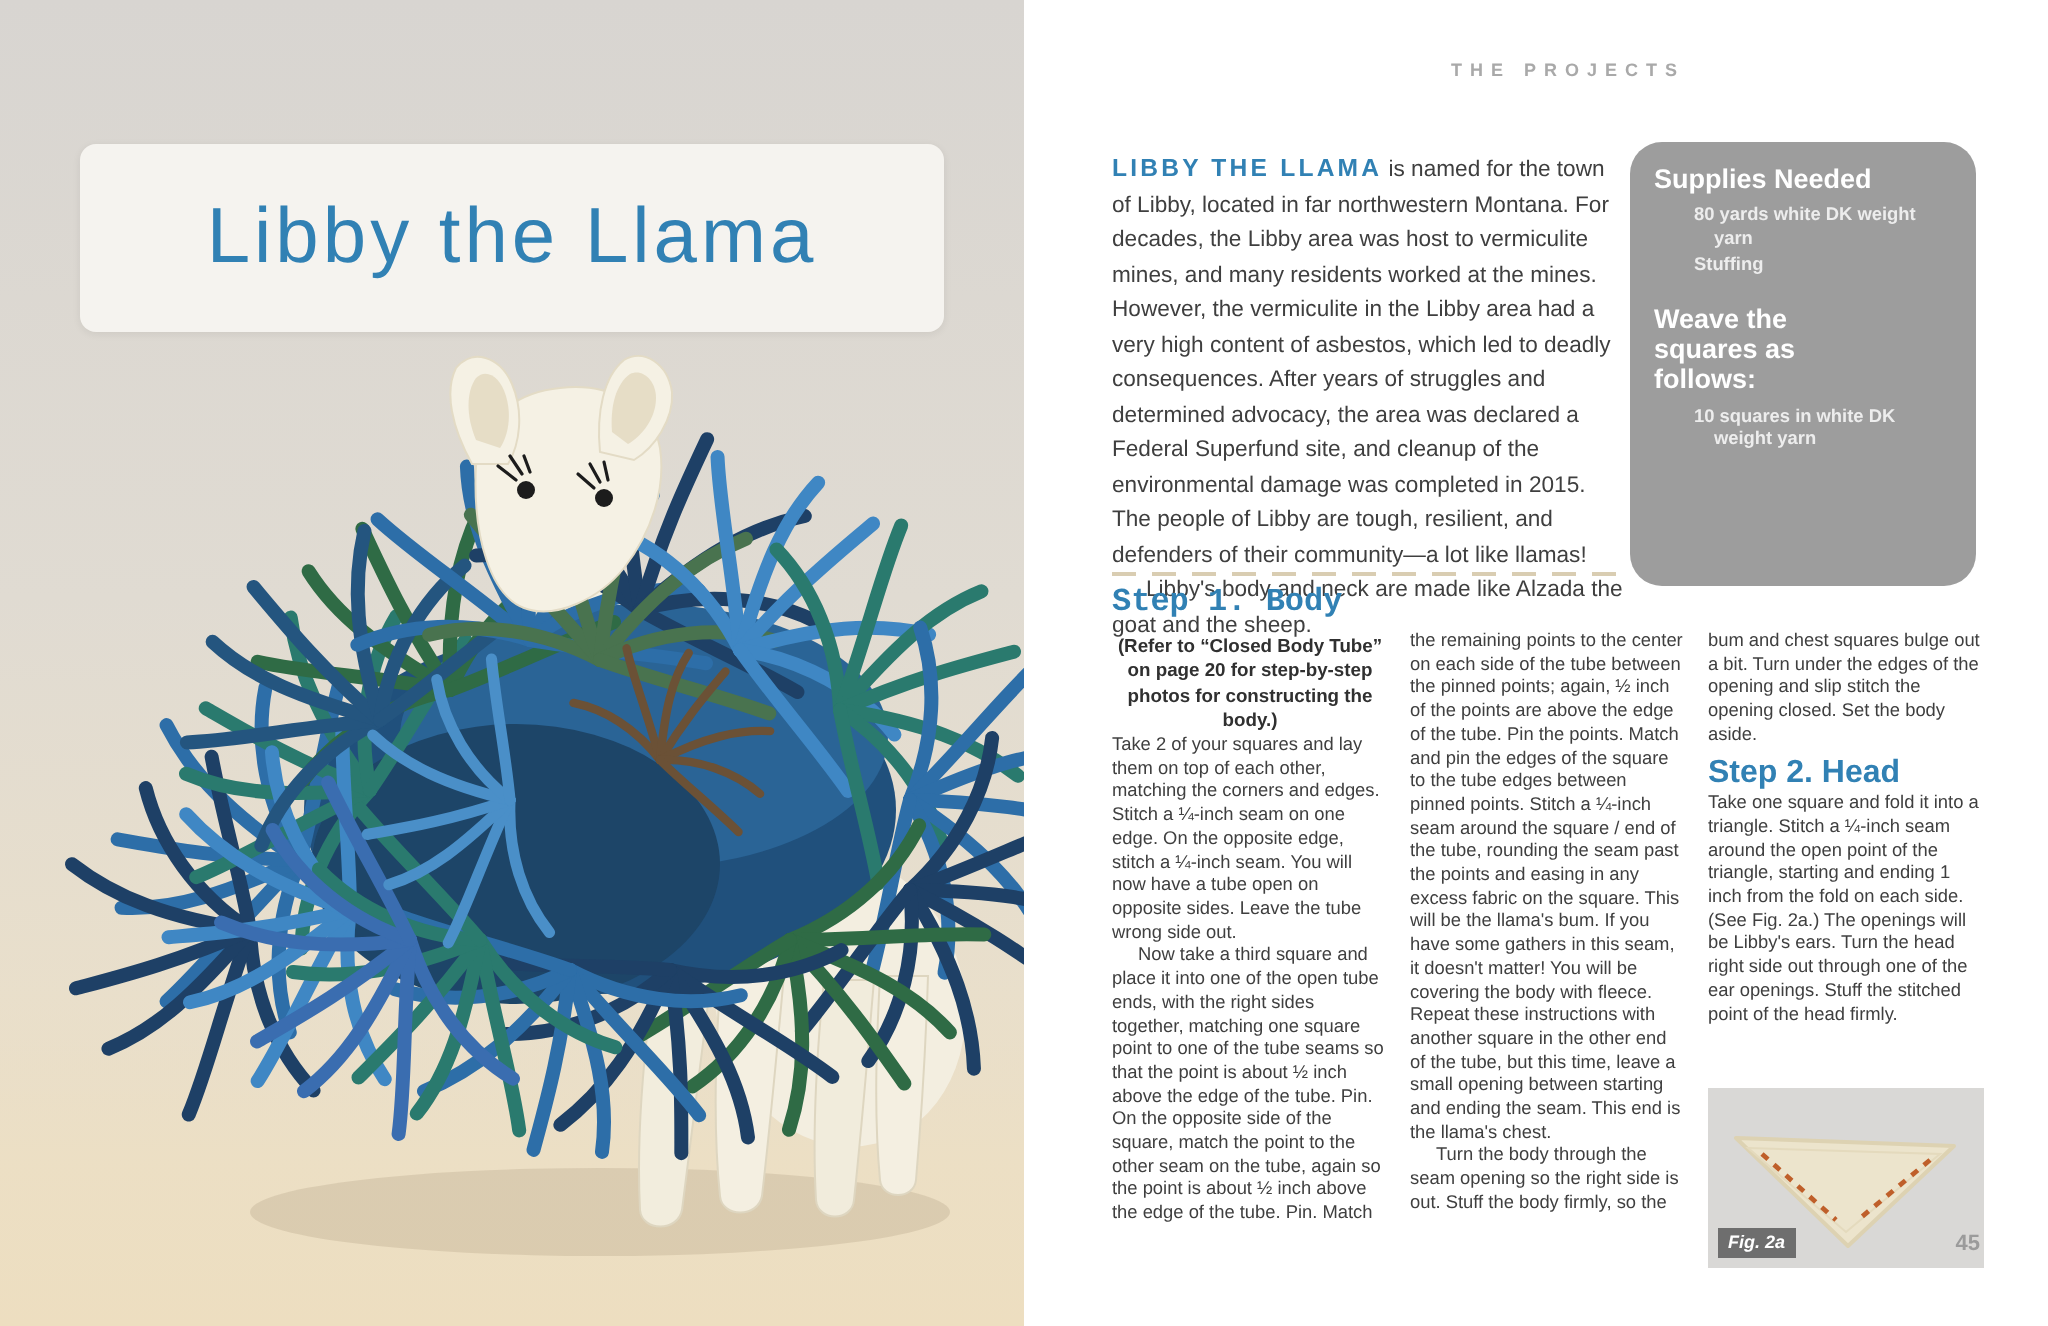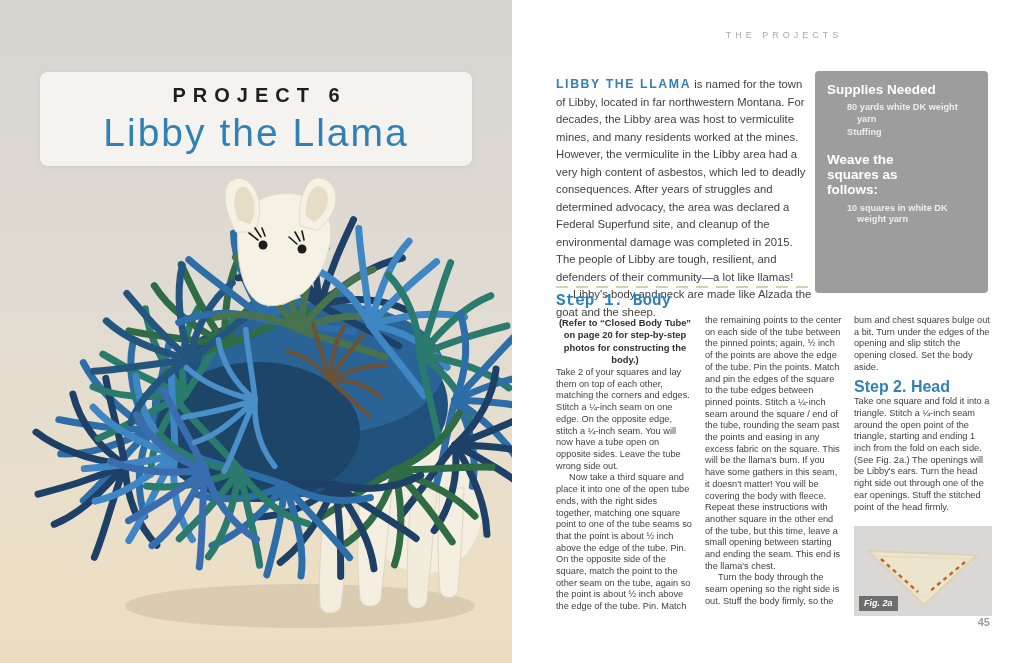--- a/index.html
+++ b/index.html
@@ -20,47 +20,47 @@
   .page-left svg{position:absolute;inset:0;}
   .title-card{position:absolute;left:40px;top:72px;width:432px;height:94px;
     background:#f5f3ef;border-radius:8px;box-shadow:0 1px 4px rgba(0,0,0,.07);
     display:flex;flex-direction:column;align-items:center;justify-content:center;gap:4px;}
   .title-kicker{font-size:20px;font-weight:bold;letter-spacing:7px;color:#1f1f1f;text-indent:7px;}
   .title-main{font-size:39px;color:var(--accent);letter-spacing:2px;font-weight:400;}
 
   
   .page-right{position:relative;width:512px;height:663px;background:#fff;}
   .running-head{position:absolute;top:30px;left:0;width:100%;text-align:center;
-    font-size:9px;font-weight:normal;letter-spacing:4px;color:var(--muted);padding-left:32px;}
+    font-size:9px;font-weight:bold;letter-spacing:4px;color:var(--muted);padding-left:32px;}
 
   .intro{position:absolute;left:44px;top:76px;width:258px;
     font-size:11.3px;line-height:17.5px;color:var(--text);}
   .intro-lead{color:var(--accent);font-weight:bold;font-size:12.3px;letter-spacing:1.6px;}
   .intro-p2{text-indent:17px;}
 
   .supplies{position:absolute;left:303px;top:71px;width:173px;min-height:222px;
-    background:var(--supplies-bg);border-radius:4px;padding:11px 11px 12px 12px;color:#fff;}
+    background:var(--supplies-bg);border-radius:16px;padding:11px 11px 12px 12px;color:#fff;}
   .supplies-title{font-size:13.5px;font-weight:bold;margin-bottom:5px;}
   .supply-item{font-size:9.2px;font-weight:bold;line-height:11.6px;color:#ededed;
     padding-left:10px;text-indent:-10px;margin-bottom:2px;margin-left:20px;}
   .supplies-sub{font-size:13.5px;font-weight:bold;line-height:15px;margin:13px 0 6px 0;width:120px;}
 
   .dash-rule{position:absolute;left:44px;top:286px;width:256px;height:2px;
     background:repeating-linear-gradient(90deg,var(--dash) 0 12px,transparent 12px 20px);}
 
   .cols{position:absolute;left:44px;top:296px;width:436px;display:flex;gap:11px;}
   .col{width:138px;font-size:9.2px;line-height:11.7px;color:var(--text);}
   .col-pad{padding-top:19px;}
   .step-head{font-size:16px;font-weight:bold;color:var(--accent);margin-bottom:9px;font-family:Liberation Mono, monospace;}
   .step-head2{font-size:16px;font-weight:bold;color:var(--accent);margin:7px 0 4px 0;}
   .note{font-weight:bold;color:#303030;line-height:12.6px;font-size:9.4px;margin-bottom:11px;text-align:center;}
   .col p{margin-bottom:0;}
   .p-indent{text-indent:13px;}
 
-  .figure{position:relative;width:122px;height:90px;margin-top:13px;background:#d9d8d6;}
+  .figure{position:relative;width:122px;height:90px;margin-top:31px;background:#d9d8d6;}
   .figure svg{position:absolute;inset:0;}
   .fig-label{position:absolute;left:5px;bottom:5px;background:#6e6e6e;color:#fff;
     font-style:italic;font-weight:bold;font-size:9px;padding:2px 5px;}
 
   .page-num{position:absolute;right:34px;top:616px;font-size:11px;font-weight:bold;color:#9b9b9b;}
 </style>
 </head>
 <body>
 
 <div class="spread">
@@ -128,21 +128,20 @@
       <path d="M238,220 C233,208 233,196 238,189 C243,184 250,188 253,198 C256,208 254,218 250,224 Z" fill="#e6ddc6"></path>
       <path d="M306,216 C305,203 308,192 315,187 C321,184 328,190 328,199 C328,209 321,218 314,222 Z" fill="#e6ddc6"></path>
 
       <circle cx="263" cy="245" r="4.5" fill="#1c1c1c"></circle>
       <circle cx="302" cy="249" r="4.5" fill="#1c1c1c"></circle>
       <path d="M258,240 L249,233 M261,237 L255,228 M265,236 L262,228" stroke="#1c1c1c" stroke-width="1.6" stroke-linecap="round" fill="none"></path>
       <path d="M297,244 L289,237 M300,241 L295,232 M304,240 L302,231" stroke="#1c1c1c" stroke-width="1.6" stroke-linecap="round" fill="none"></path>
     </svg>
 
     <div class="title-card">
-      <div class="title-kicker">PROJECT 6</div>
       <div class="title-main">Libby the Llama</div>
     </div>
   </div>
 
   <div class="page-right">
 
     <div class="running-head">THE PROJECTS</div>
 
     <div class="intro">
       <p><span class="intro-lead">LIBBY THE LLAMA</span><span> is named for the town of Libby, located in far northwestern Montana. For decades, the Libby area was host to vermiculite mines, and many residents worked at the mines. However, the vermiculite in the Libby area had a very high content of asbestos, which led to deadly consequences. After years of struggles and determined advocacy, the area was declared a Federal Superfund site, and cleanup of the environmental damage was completed in 2015. The people of Libby are tough, resilient, and defenders of their community—a lot like llamas!</span></p>

